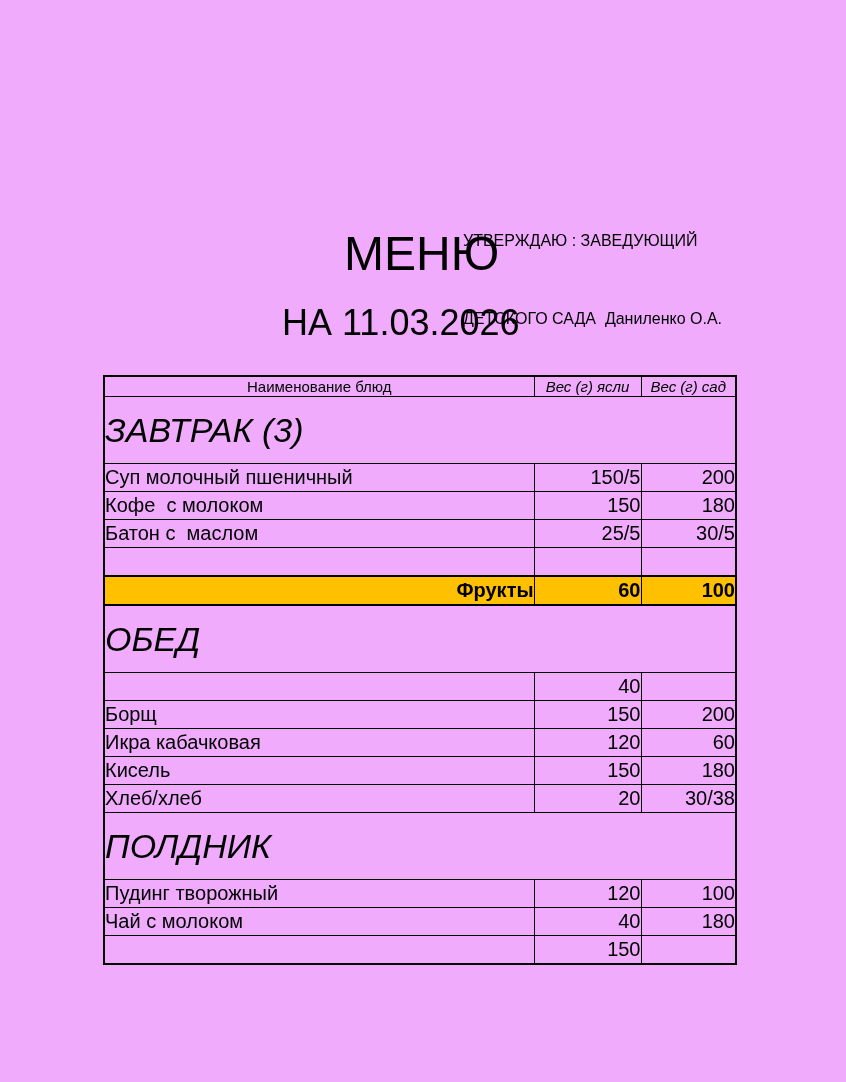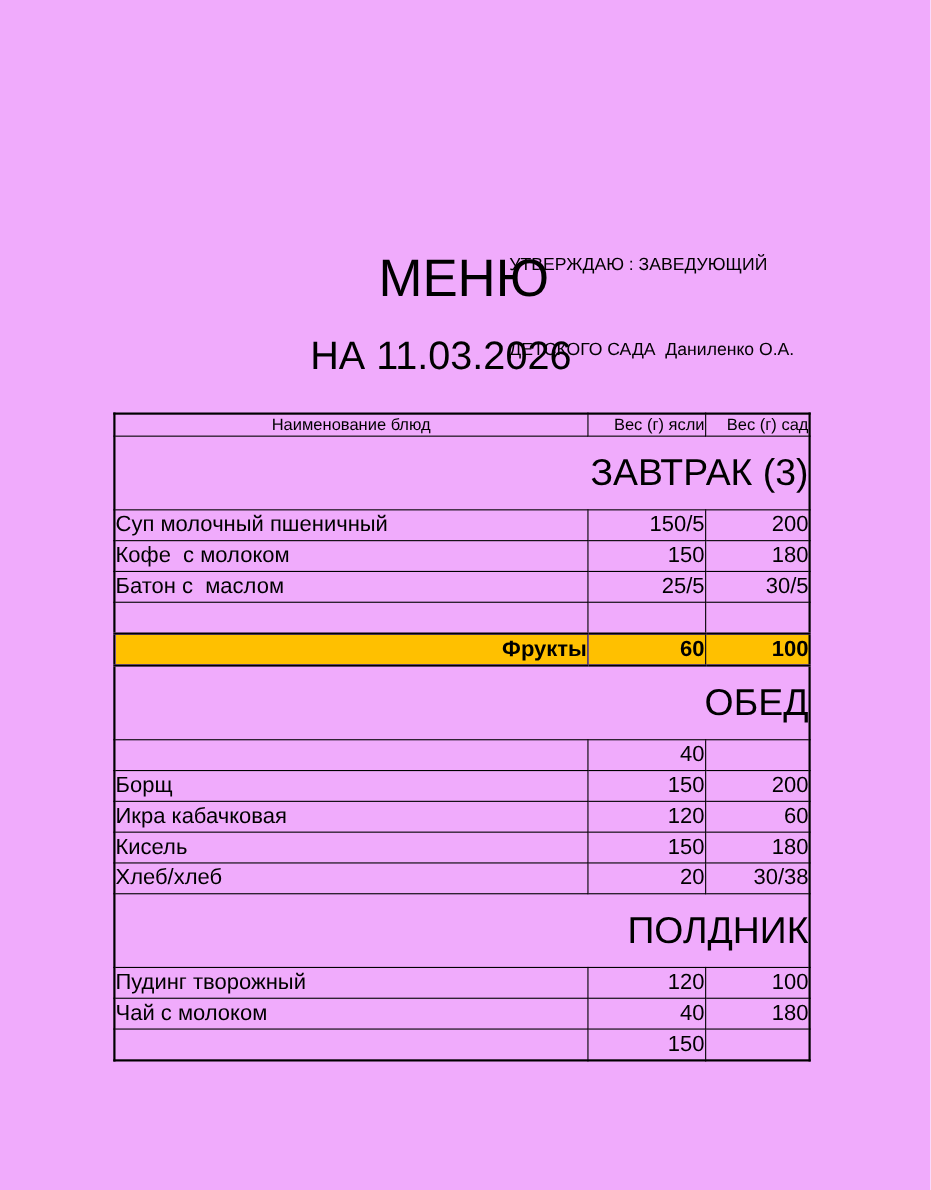--- a/index.html
+++ b/index.html
@@ -53,24 +53,25 @@
     white-space: pre-wrap;
     overflow: hidden;
     vertical-align: middle;
   }
   thead th {
     height: 19px;
     font-weight: 400;
     font-size: 15px;
   }
   th.h-name { text-align: center; }
-  th.h-val  { text-align: right; padding-left: 5px; }
+  th.h-val  { text-align: center; padding-left: 5px; font-style: italic; }
   td.section {
     height: 66px;
-    text-align: right;
+    text-align: left;
+    font-style: italic;
     font-size: 34px;
     border-top: 2px solid #000;
     border-bottom: 2px solid #000;
   }
   tr.dish td { height: 27px; font-size: 20px; }
   td.name { text-align: left; padding-left: 5px; }
   td.val  { text-align: right; }
   tr.hl td {
     font-weight: 700;
     border-top: 2px solid #000;

